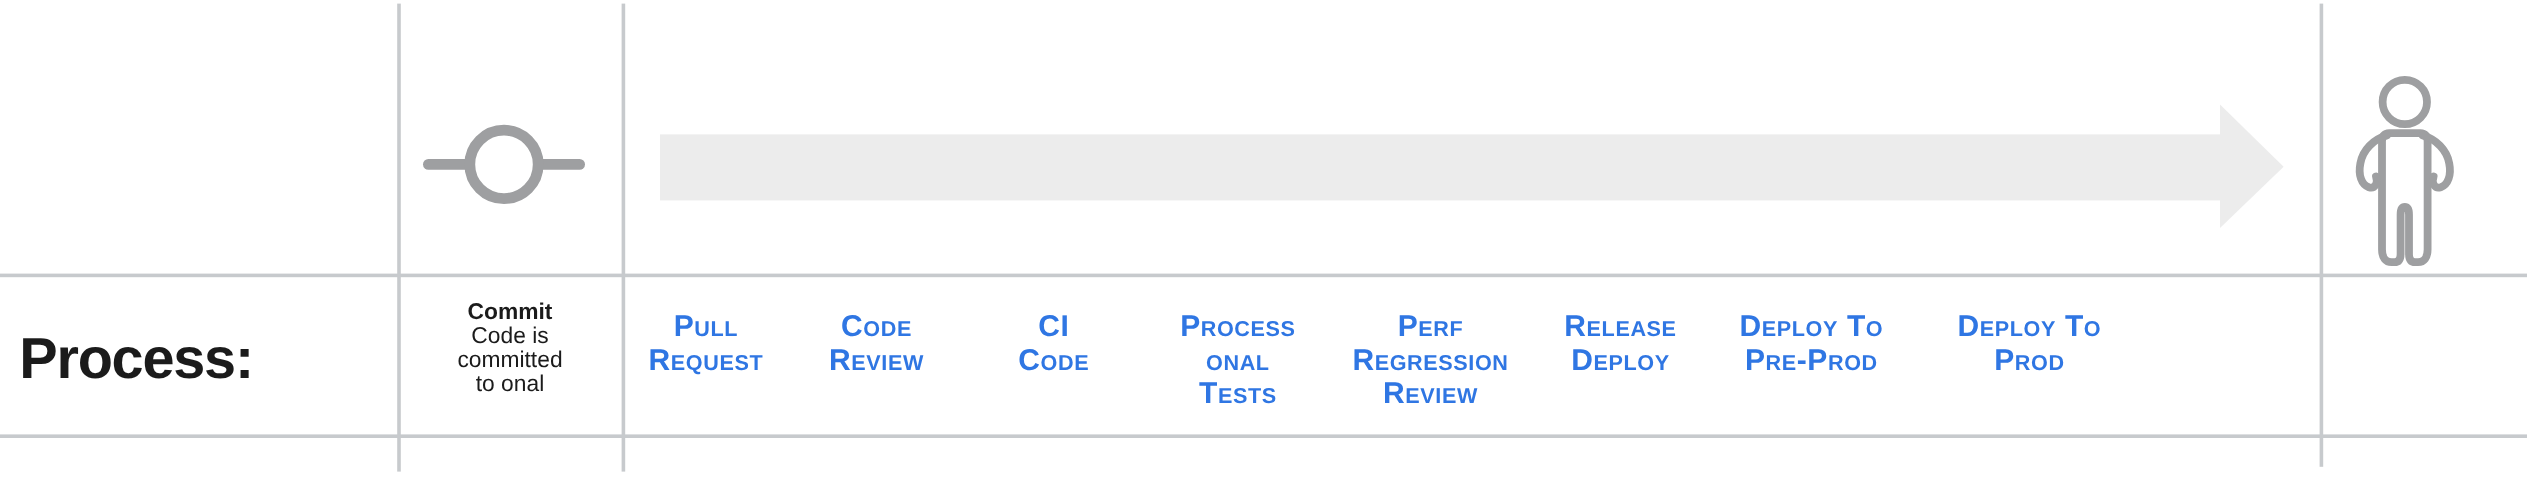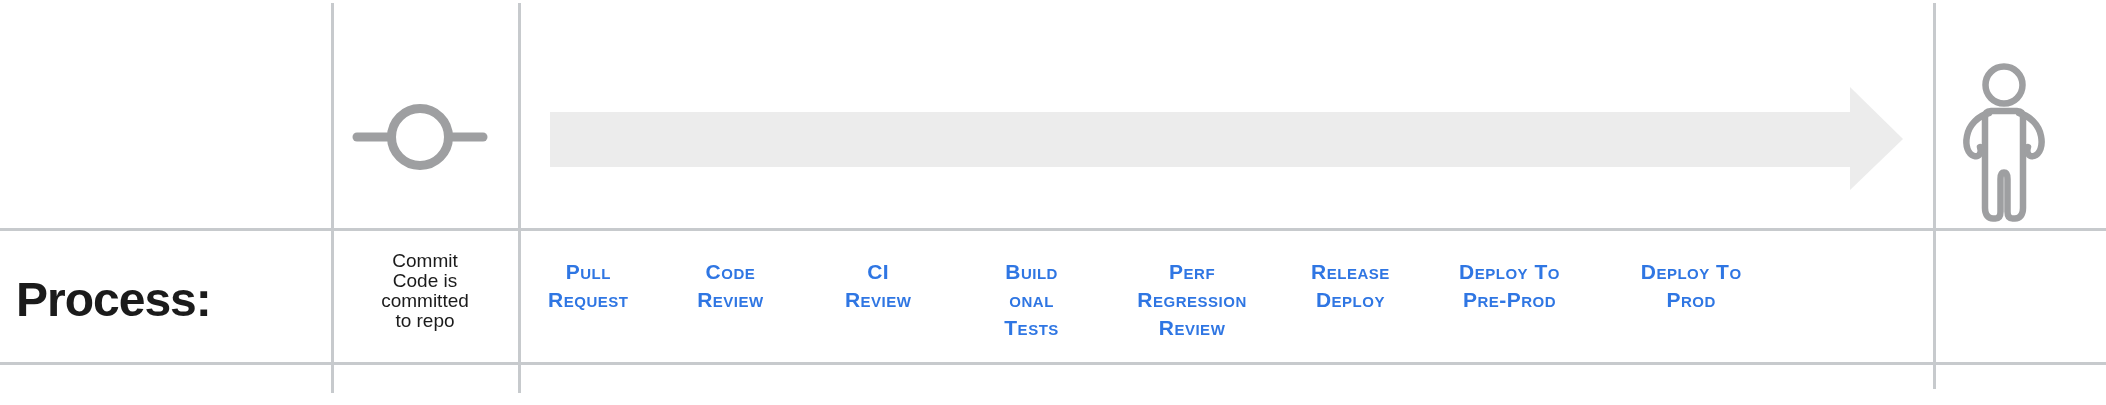--- a/index.html
+++ b/index.html
@@ -51,21 +51,21 @@
   .commit-cell {
     position: absolute;
     left: 332px;
     top: 251px;
     width: 186px;
     text-align: center;
     color: #1b1b1b;
     font-size: 19px;
     line-height: 20px;
   }
-  .commit-title { font-weight: 400; }
+  .commit-title { font-weight: 700; }
   .commit-desc { white-space: pre-line; }
 
   
   .icon-svg { position: absolute; }
   #commit-icon { left: 352px; top: 98px; }
   #person-icon { left: 1960px; top: 62px; }
 
   
   .arrow-body {
     position: absolute;
@@ -95,21 +95,21 @@
     display: flex;
     align-items: flex-start;
   }
   .step {
     text-align: center;
     box-sizing: border-box;
   }
   .step-label {
     display: inline-block;
     white-space: pre-line;
-    font-size: 21px;
+    font-size: 25px;
     line-height: 28px;
     font-weight: 700;
     font-variant: small-caps;
     letter-spacing: 0.5px;
     color: #2f76e3;
   }
 </style>
 </head>
 <body>
 
@@ -143,38 +143,38 @@
       <path d="M59,51 C70,54 79,63 81,74 C83,84 80,92 74,94 C69,95.5 66,91 68,85"></path>
     </g>
   </svg>
 
   <div class="process-label">Process:</div>
 
   <div class="commit-cell">
     <div class="commit-title">Commit</div>
     <div class="commit-desc">Code is
 committed
-to repo</div>
+to onal</div>
   </div>
 
   <div class="steps-row">
     <div class="step" style="width:9.8%">
       <span class="step-label">Pull
 Request</span>
     </div>
     <div class="step" style="width:10.3%">
       <span class="step-label">Code
 Review</span>
     </div>
     <div class="step" style="width:10.6%">
       <span class="step-label">CI
-Review</span>
+Code</span>
     </div>
     <div class="step" style="width:11.1%">
-      <span class="step-label">Build
+      <span class="step-label">Process
 onal
 Tests</span>
     </div>
     <div class="step" style="width:11.6%">
       <span class="step-label">Perf
 Regression
 Review</span>
     </div>
     <div class="step" style="width:10.8%">
       <span class="step-label">Release

